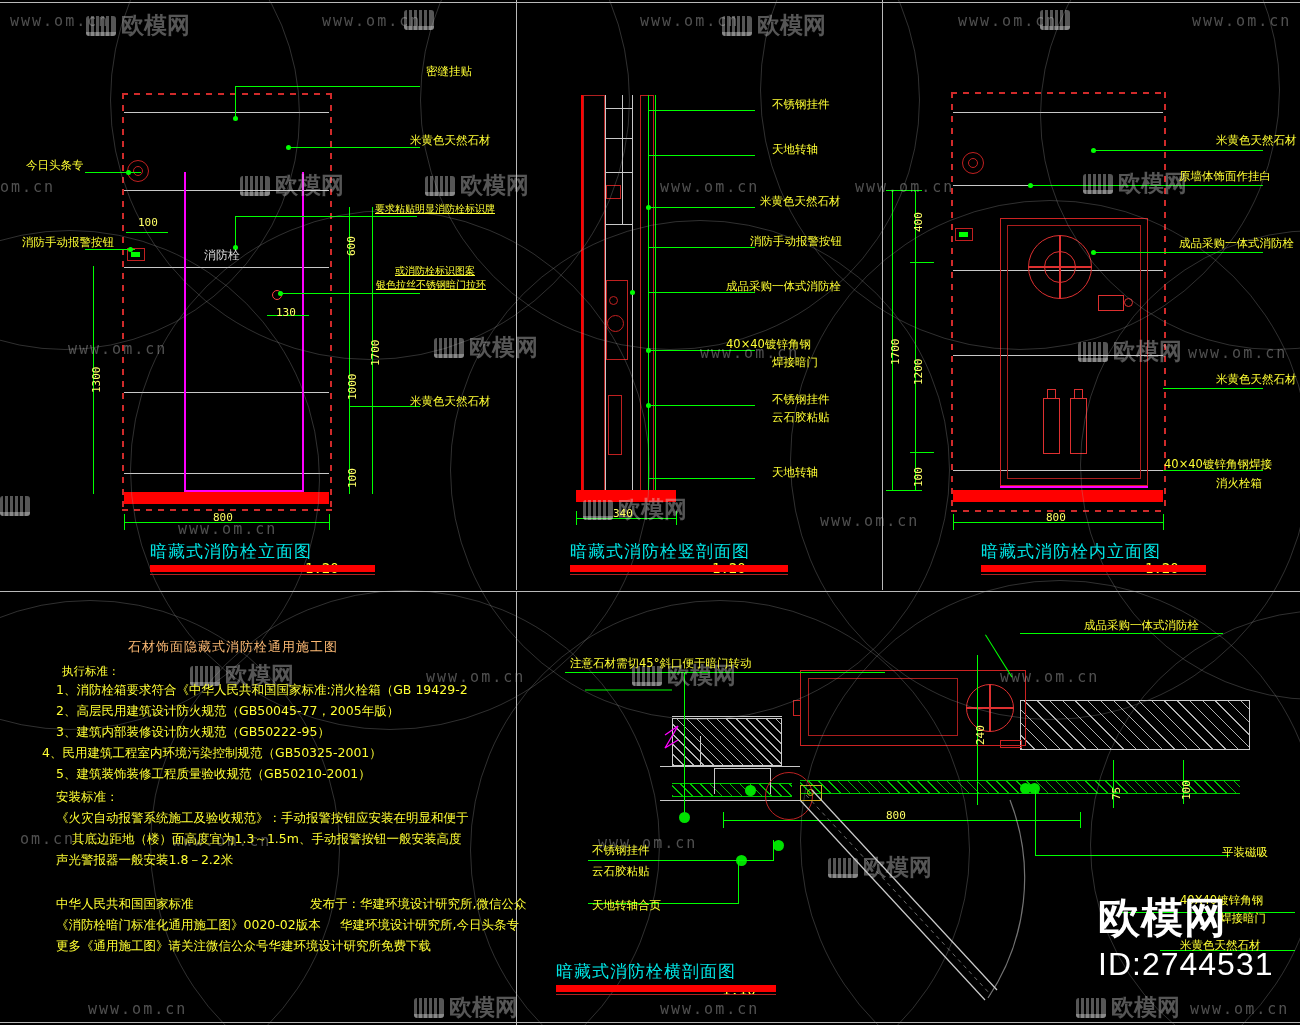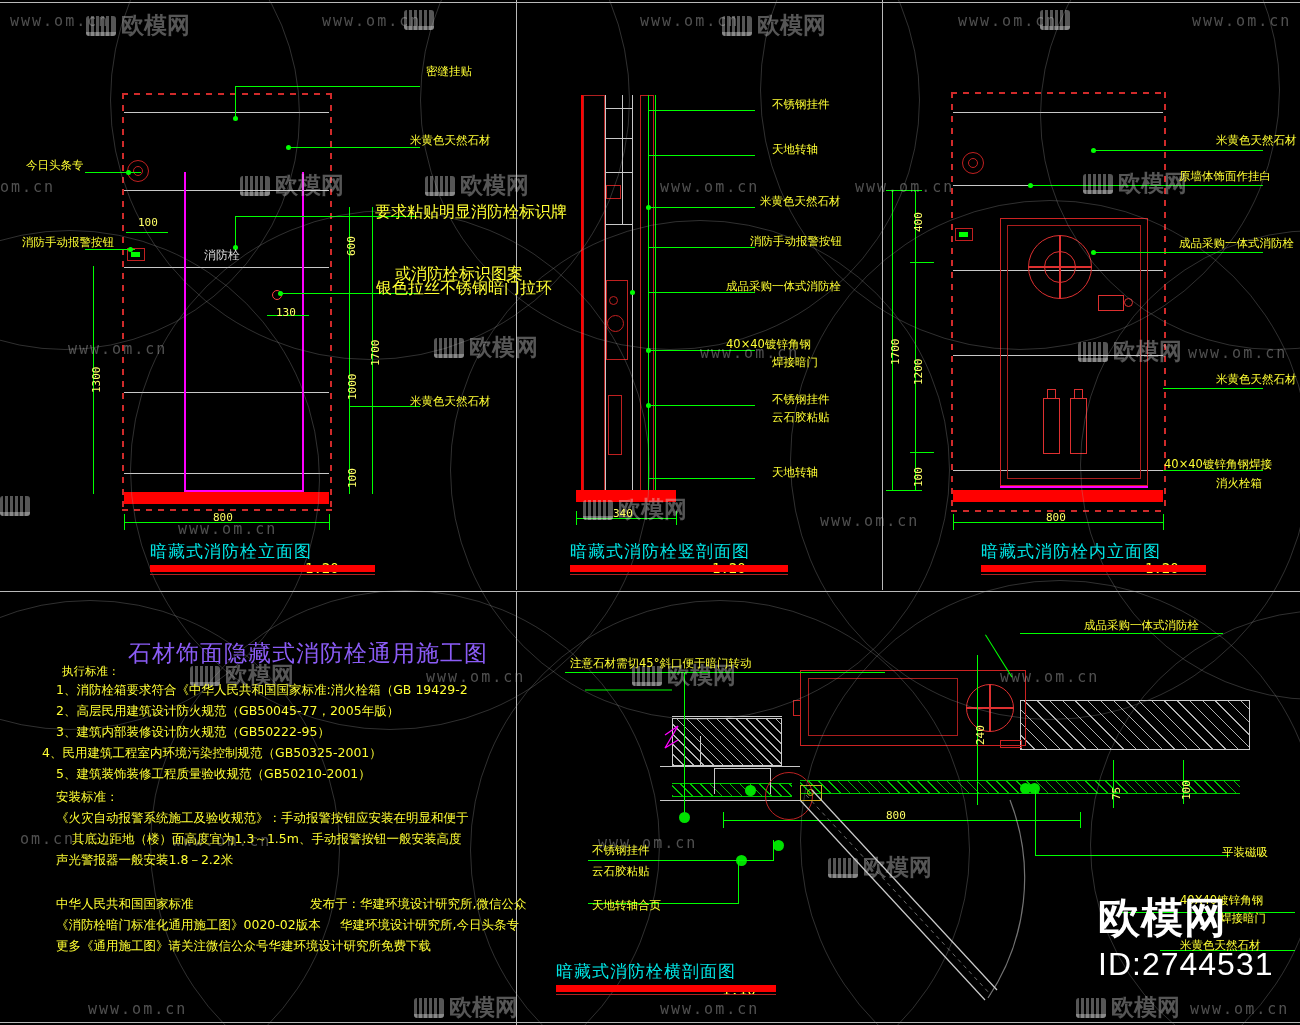--- a/index.html
+++ b/index.html
@@ -81,21 +81,21 @@
   .redfill { position: absolute; background: #ff0000; }
   .gdot { position: absolute; width: 5px; height: 5px; background: #00ff00; border-radius: 50%; }
   .gdot-big { position: absolute; width: 11px; height: 11px; background: #00e000; border-radius: 50%; }
 
   
   .ytext {
     position: absolute; color: #ffff33;
     font-family: "DejaVu Sans", sans-serif;
     font-size: 11.5px; white-space: nowrap; z-index: 10;
   }
-  .ytext.sm { font-size: 16px; }
+  .ytext.sm { font-size: 10px; text-decoration: underline; }
   .ynum {
     position: absolute; color: #ffff66;
     font-family: "DejaVu Sans Mono", monospace;
     font-size: 11px; white-space: nowrap; z-index: 10;
   }
   .ynum.v { transform-origin: left top; transform: rotate(-90deg); }
   .wtext {
     position: absolute; color: #dcdcdc;
     font-family: "DejaVu Sans", sans-serif; font-size: 12px;
     white-space: nowrap; z-index: 10;
@@ -109,21 +109,21 @@
   }
   .title-bar { height: 7px; background: #ff0000; margin-top: 2px; }
   .title-bar2 { height: 1px; background: #b02020; margin-top: 2px; }
   .scale {
     position: absolute; color: #ffff33;
     font-family: "DejaVu Sans Mono", monospace; font-size: 14px; white-space: nowrap;
   }
 
   
   .spec-title {
-    position: absolute; color: #8b5cf6; font-size: 23px;
+    position: absolute; color: #fdba74; font-size: 13px;
     font-family: "DejaVu Sans", sans-serif; white-space: nowrap; z-index: 11;
     letter-spacing: 1px;
   }
   .spec-line {
     position: absolute; color: #ffff33; font-size: 12.5px;
     font-family: "DejaVu Sans", sans-serif; white-space: nowrap; z-index: 11;
   }
 
   
   .hatch45 {

